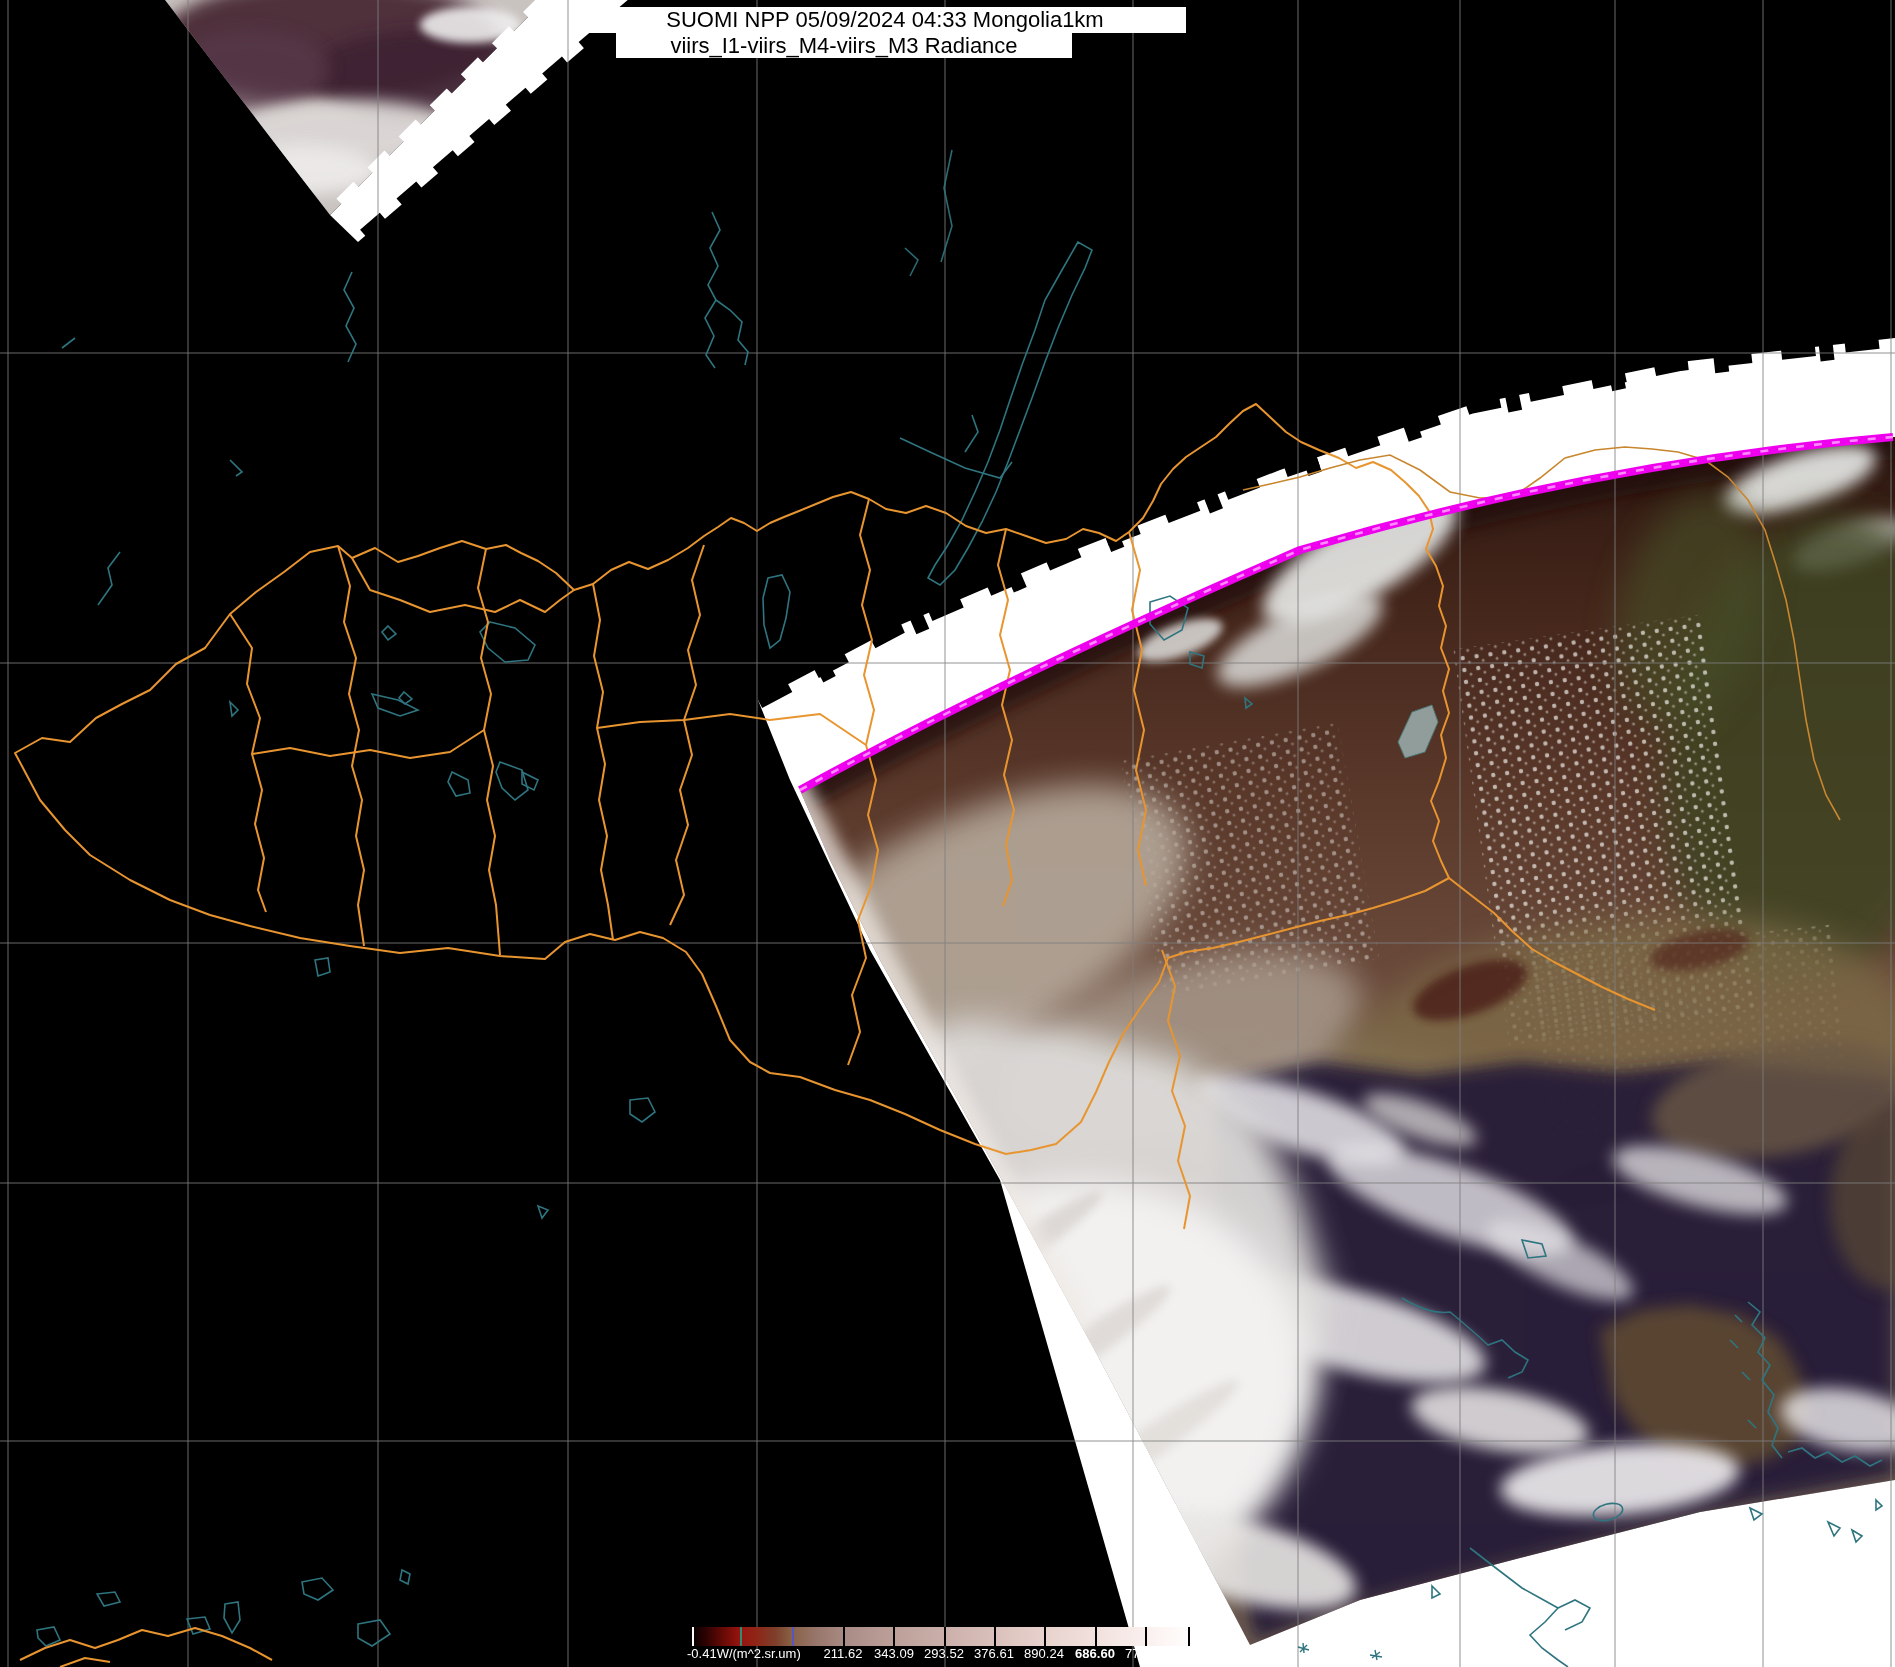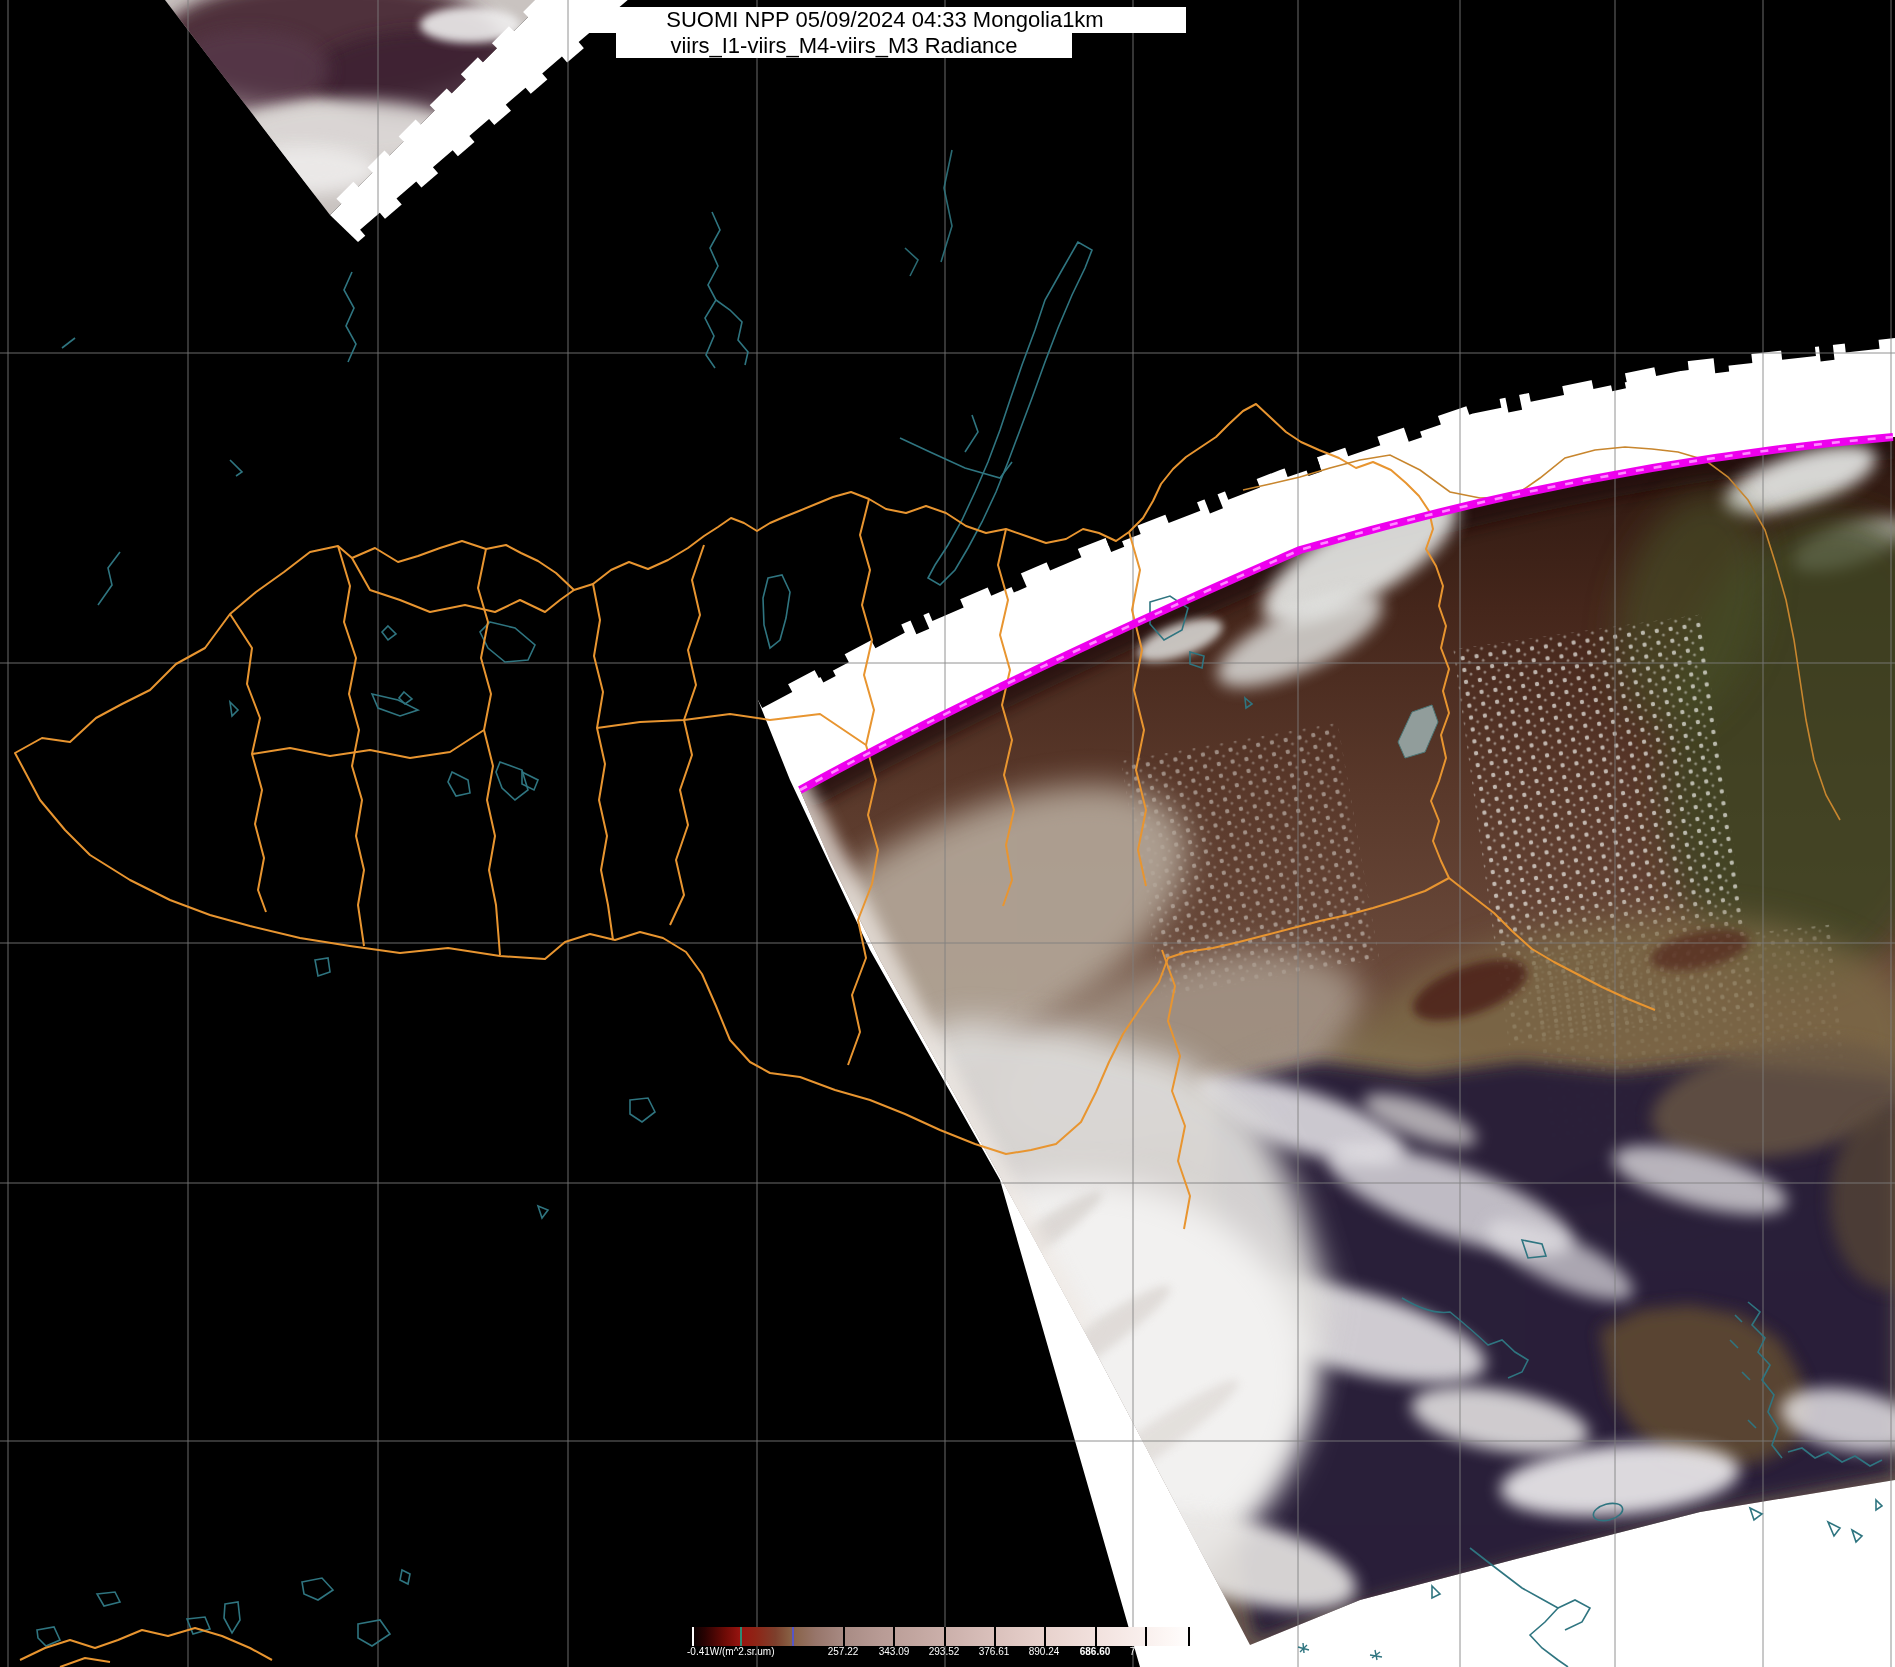--- a/index.html
+++ b/index.html
@@ -16,21 +16,21 @@
         background:linear-gradient(to right,#000 0%,#2b0202 3%,#6e0b06 7%,#981410 10%,
           #8f2416 13%,#7d3f2c 17%,#876044 20%,#97756a 25%,#a98c85 31%,#b89b95 38%,
           #c4a8a2 46%,#d0b5b0 54%,#dcc3be 62%,#e7d1cc 70%,#efddd9 78%,#f6e9e6 86%,
           #fdf7f5 95%,#fff 100%);}
   .tick{position:absolute;top:0;width:2px;height:19px;background:#000;}
   .tk0{left:2px;background:#fff;} .tk1{left:50px;background:#2e8b74;}
   .tk2{left:102px;background:#5555c8;} .tk3{left:153px;} .tk4{left:203px;}
   .tk5{left:254px;} .tk6{left:304px;} .tk7{left:354px;} .tk8{left:405px;}
   .tk9{left:455px;} .tk10{left:498px;}
   #cbar-labels{position:absolute;left:0;top:1646px;width:1895px;height:20px;color:#fff;
-               font-size:10px;}
+               font-size:13px;}
   #cbar-unit{position:absolute;left:687px;top:0;white-space:nowrap;}
   .cbar-num{position:absolute;top:0;width:54px;text-align:center;}
   .n0{left:816px;} .n1{left:867px;} .n2{left:917px;} .n3{left:967px;}
   .n4{left:1017px;} .n5{left:1068px;font-weight:bold;} .n6{left:1118px;text-align:center;}
 </style>
 </head>
 <body>
 
 <div id="stage">
 
@@ -297,21 +297,21 @@
     <div class="tick tk4"></div>
     <div class="tick tk5"></div>
     <div class="tick tk6"></div>
     <div class="tick tk7"></div>
     <div class="tick tk8"></div>
     <div class="tick tk9"></div>
     <div class="tick tk10"></div>
   </div>
   <div id="cbar-labels">
     <span id="cbar-unit">-0.41W/(m^2.sr.um)</span>
-    <span class="cbar-num n0">257.22</span>
+    <span class="cbar-num n0">211.62</span>
     <span class="cbar-num n1">343.09</span>
     <span class="cbar-num n2">293.52</span>
     <span class="cbar-num n3">376.61</span>
     <span class="cbar-num n4">890.24</span>
     <span class="cbar-num n5">686.60</span>
     <span class="cbar-num n6">772.47</span>
   </div>
 
 </div>
 

